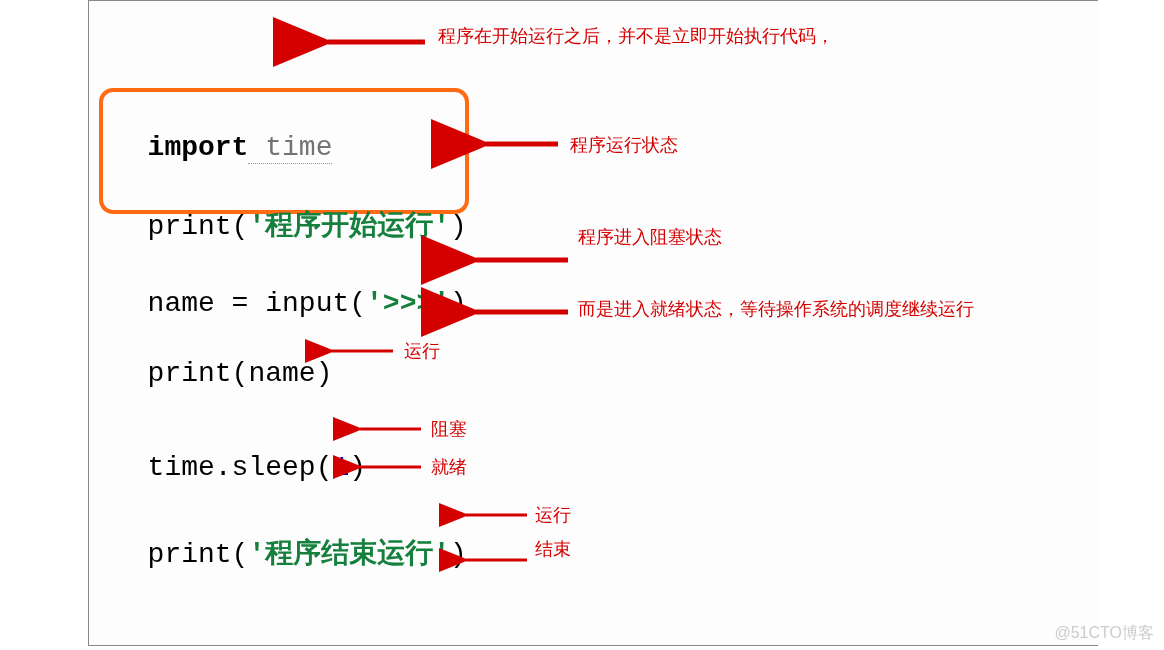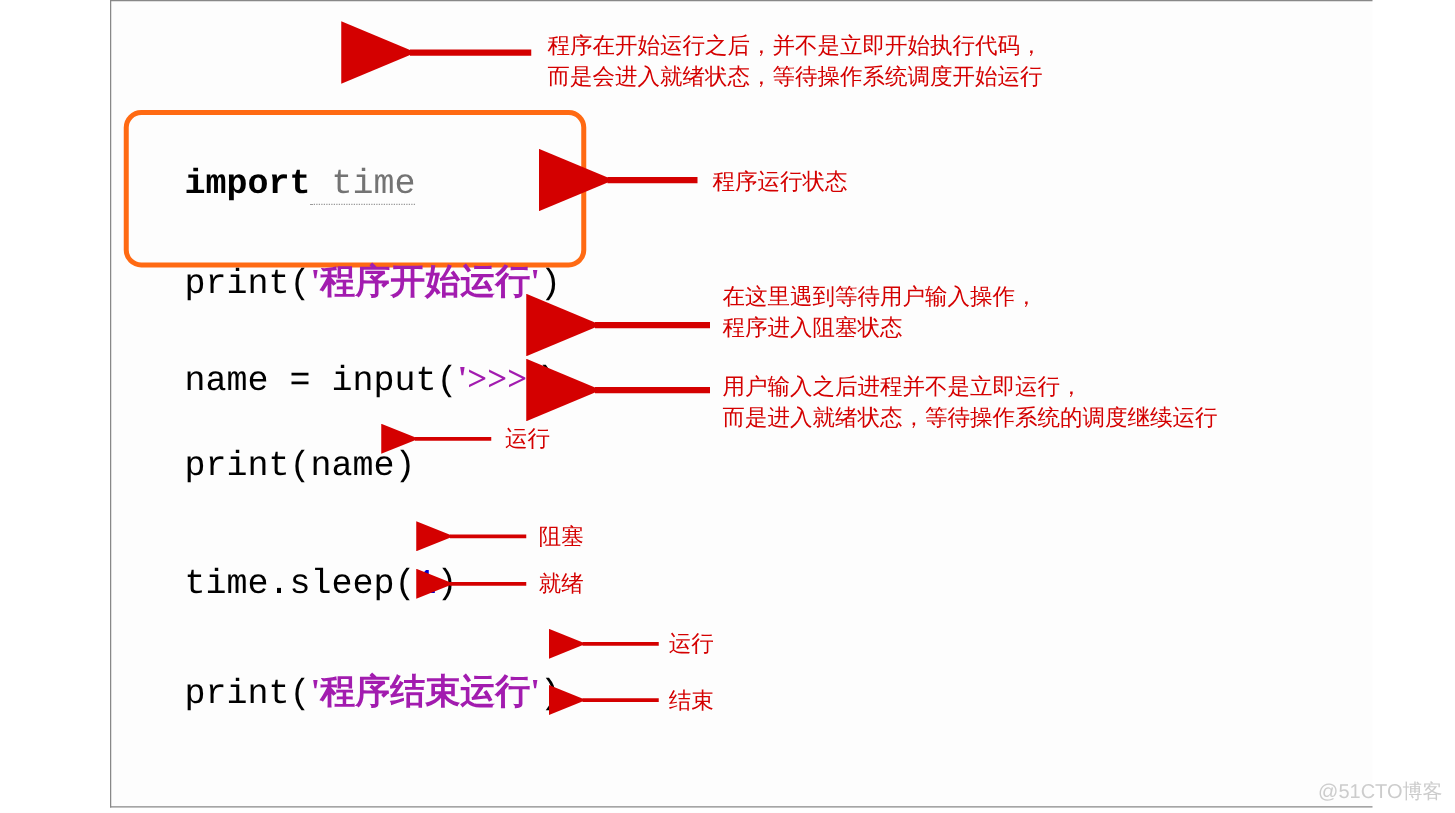--- a/index.html
+++ b/index.html
@@ -23,21 +23,21 @@
   }
   .code {
     position: absolute;
     font-family: "Courier New", monospace;
     font-size: 28px;
     color: #000;
     white-space: pre;
   }
   .kw { color: #000000; font-weight: bold; }
   .ident { color: #737373; }
-  .str { color: #a21caf; font-weight: bold; font-family: Liberation Serif, serif; }
+  .str { color: #15803d; font-weight: bold; }
   .num { color: #0000cc; }
   .underline-dotted { border-bottom: 1px dotted #999; }
   .box {
     position: absolute;
     border: 4px solid #ff6a13;
     border-radius: 14px;
   }
   .annot {
     position: absolute;
     color: #d40000;
@@ -82,40 +82,37 @@
 <div class="code" style="left:114px; top:421px;">
   <span>time.sleep(</span><span class="num">1</span><span>)</span>
 </div>
 
 <div class="code" style="left:114px; top:503px;">
   <span>print(</span><span class="str">'程序结束运行'</span><span>)</span>
 </div>
 
 <div class="annot" style="left:438px; top:24px;">
   <div>程序在开始运行之后，并不是立即开始执行代码，</div>
-  <div>而是会进入就绪状态，等待操作系统调度开始运行</div>
 </div>
 
 <div class="annot" style="left:570px; top:133px;">程序运行状态</div>
 
 <div class="annot" style="left:578px; top:225px;">
-  <div>在这里遇到等待用户输入操作，</div>
   <div>程序进入阻塞状态</div>
 </div>
 
 <div class="annot" style="left:578px; top:297px;">
-  <div>用户输入之后进程并不是立即运行，</div>
   <div>而是进入就绪状态，等待操作系统的调度继续运行</div>
 </div>
 
 <div class="annot" style="left:404px; top:339px;">运行</div>
 <div class="annot" style="left:431px; top:417px;">阻塞</div>
 <div class="annot" style="left:431px; top:455px;">就绪</div>
 <div class="annot" style="left:535px; top:503px;">运行</div>
-<div class="annot" style="left:535px; top:548px;">结束</div>
+<div class="annot" style="left:535px; top:537px;">结束</div>
 
 <svg class="arrow-svg" style="left:310px; top:30px; width:120px; height:24px;">
   <defs>
       <marker id="ah1" markerWidth="12" markerHeight="10" refX="1" refY="5" orient="auto">
         <polygon points="12,0 0,5 12,10" fill="#d40000"></polygon>
       </marker>
     </defs>
   <line x1="115" y1="12" x2="18" y2="12" stroke="#d40000" stroke-width="5" marker-end="url(#ah1)"></line>
 </svg>
 

